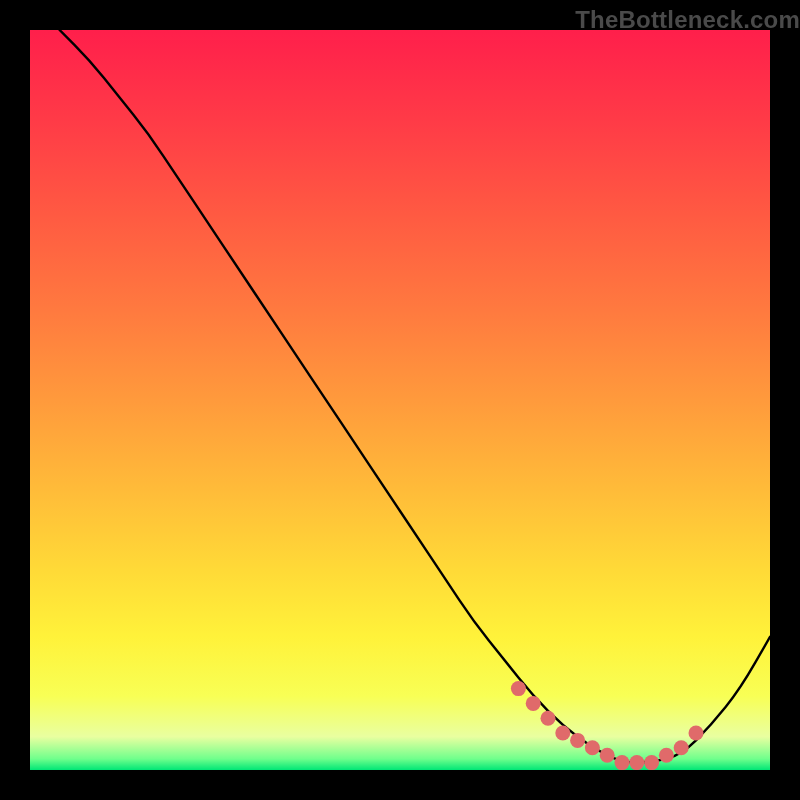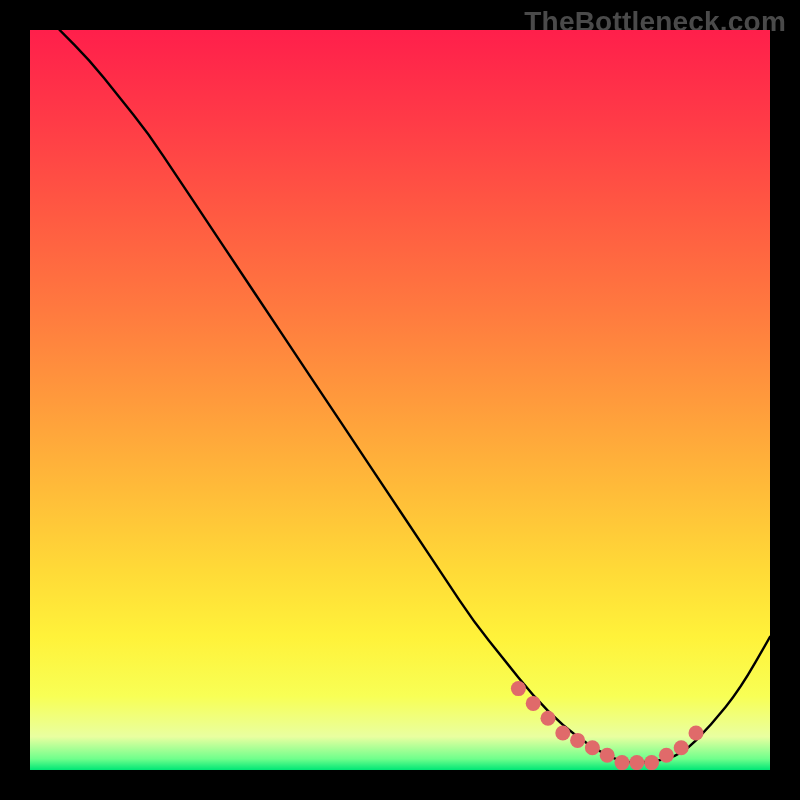--- a/index.html
+++ b/index.html
@@ -12,23 +12,23 @@
     overflow: hidden;
   }
   .stage {
     position: relative;
     width: 800px;
     height: 800px;
   }
   .watermark {
     position: absolute;
     top: 6px;
-    right: 14px;
+    right: 0;
     color: #4a4a4a;
-    font-size: 28px;
+    font-size: 24px;
     font-weight: 600;
     letter-spacing: 0.2px;
     user-select: none;
   }
   .plot {
     position: absolute;
     left: 30px;
     top: 30px;
     width: 740px;
     height: 740px;

